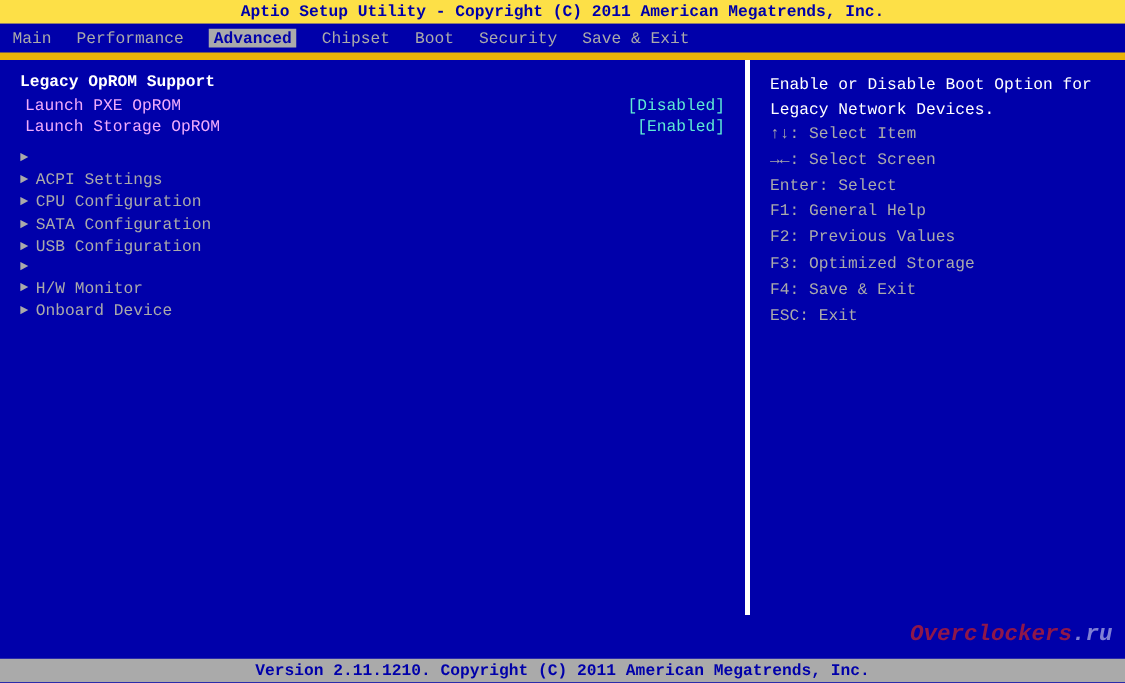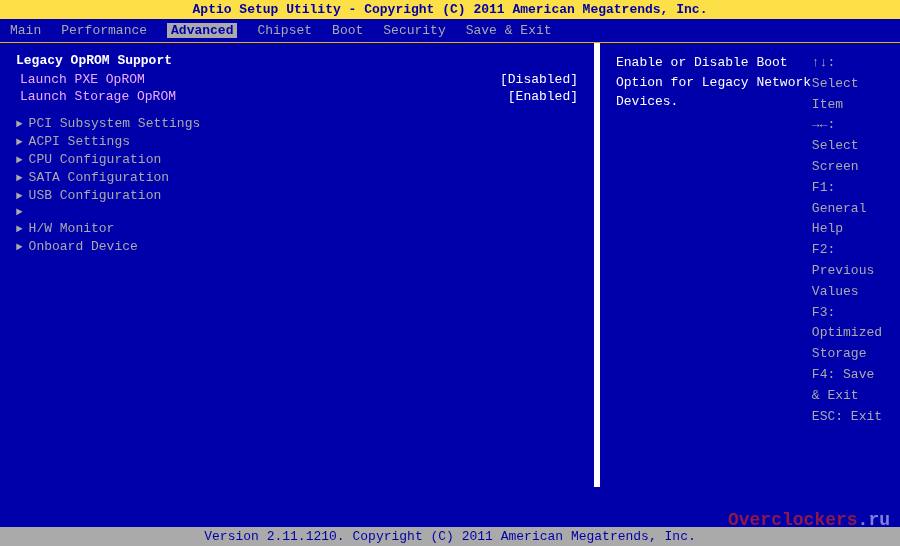--- a/index.html
+++ b/index.html
@@ -23,21 +23,21 @@
       font-weight: bold;
       font-size: 13px;
     }
 
     
     #menu-bar {
       background: #0000aa;
       display: flex;
       gap: 20px;
       padding: 4px 10px;
-      border-bottom: 1px solid #eab308;
+      border-bottom: 6px solid #eab308;
     }
     .menu-item {
       color: #aaaaaa;
       cursor: pointer;
       font-size: 13px;
     }
     .menu-item.active {
       background: #aaaaaa;
       color: #0000aa;
       padding: 0 4px;
@@ -48,21 +48,21 @@
     
     #main-content {
       display: flex;
       height: calc(546px - 52px - 26px - 24px);
     }
 
     
     #left-panel {
       flex: 0 0 600px;
       padding: 10px 16px;
-      border-right: 6px solid #ffffff;
+      border-right: 4px solid #ffffff;
       color: #aaaaaa;
     }
 
     .section-header {
       color: #ffffff;
       font-weight: bold;
       margin-bottom: 4px;
       font-size: 13px;
     }
 
@@ -72,21 +72,21 @@
       margin-bottom: 2px;
       font-size: 13px;
       padding-left: 4px;
     }
 
     .setting-label {
       color: #f0abfc;
     }
 
     .setting-value {
-      color: #ffffff;
+      color: #5eead4;
       margin-left: 36px;
     }
 
     .divider {
       height: 10px;
     }
 
     .menu-entry {
       display: flex;
       align-items: center;
@@ -101,21 +101,21 @@
       font-size: 11px;
     }
 
     
     #right-panel {
       flex: 1;
       padding: 10px 16px;
       color: #aaaaaa;
       font-size: 13px;
       display: flex;
-      flex-direction: row;
+      flex-direction: column;
       justify-content: flex-start;
     }
 
     #help-text {
       color: #ffffff;
       font-size: 13px;
       line-height: 1.5;
     }
 
     #key-help {
@@ -124,33 +124,34 @@
       line-height: 1.6;
     }
 
     
     #bottom-bar {
       background: #aaaaaa;
       color: #0000aa;
       text-align: center;
       padding: 2px 0;
       font-size: 13px;
-      font-weight: normal;
+      font-weight: bold;
       position: absolute;
       bottom: 0;
       left: 0;
       right: 0;
     }
 
     
     #watermark {
       position: absolute;
-      bottom: 16px;
+      bottom: 28px;
       right: 10px;
       font-size: 18px;
+      font-style: italic;
       font-weight: bold;
       color: rgba(255,255,255,0.15);
       pointer-events: none;
     }
     #watermark span.oc {
       color: #cc2222;
       opacity: 0.7;
     }
     #watermark span.site {
       color: #ffffff;
@@ -185,21 +186,20 @@
     </div>
     <div class="setting-row">
       <span class="setting-label">Launch Storage OpROM</span>
       <span class="setting-value">[Enabled]</span>
     </div>
 
     <div class="divider"></div>
 
     <div class="menu-entry">
       <span class="arrow">►</span>
-      <span>PCI Subsystem Settings</span>
     </div>
     <div class="menu-entry">
       <span class="arrow">►</span>
       <span>ACPI Settings</span>
     </div>
     <div class="menu-entry">
       <span class="arrow">►</span>
       <span>CPU Configuration</span>
     </div>
     <div class="menu-entry">
@@ -221,20 +221,21 @@
       <span class="arrow">►</span>
       <span>Onboard Device</span>
     </div>
   </div>
 
   <div id="right-panel">
     <div id="help-text">Enable or Disable Boot Option for Legacy Network Devices.</div>
     <div id="key-help">
       <div>↑↓: Select Item</div>
       <div>→←: Select Screen</div>
+      <div>Enter: Select</div>
       <div>F1: General Help</div>
       <div>F2: Previous Values</div>
       <div>F3: Optimized Storage</div>
       <div>F4: Save &amp; Exit</div>
       <div>ESC: Exit</div>
     </div>
   </div>
 
 </div>
 

